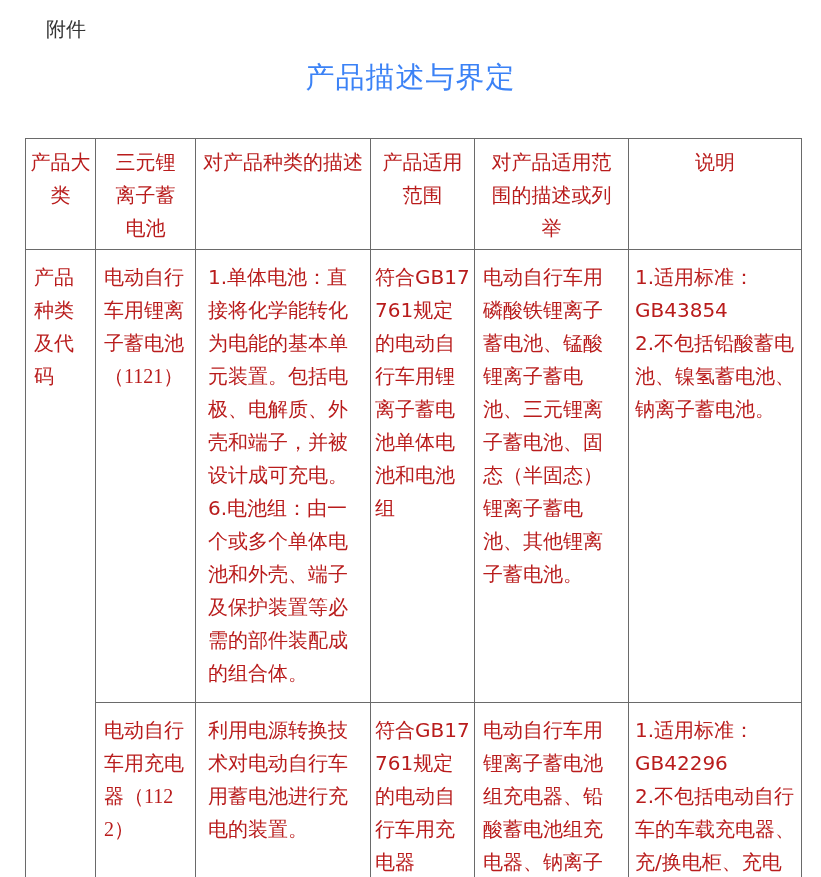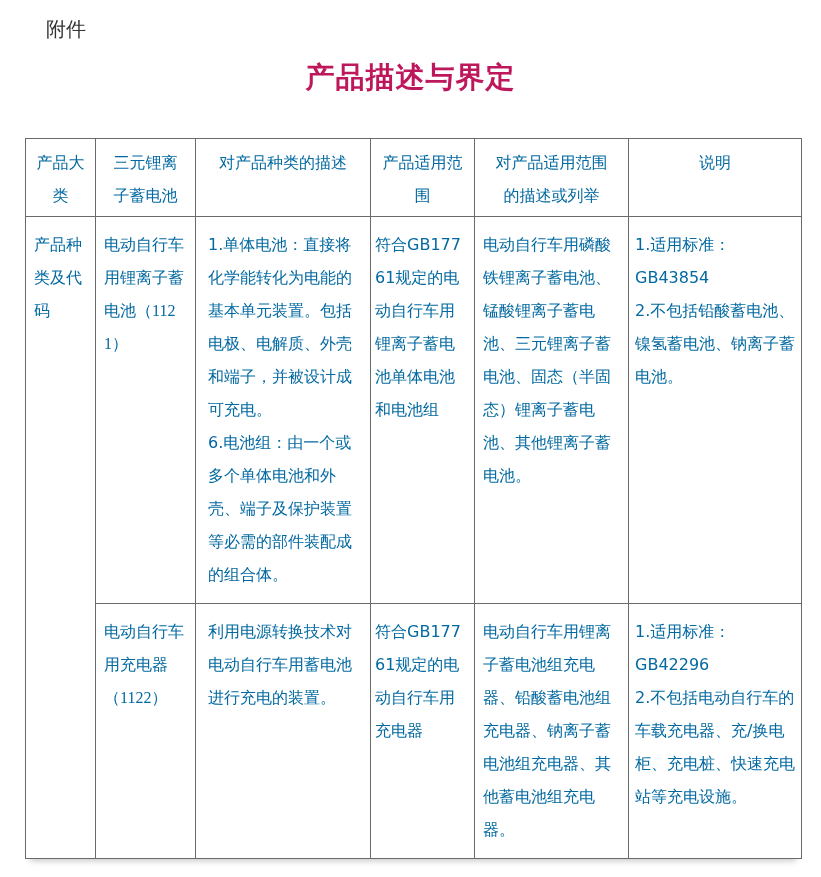--- a/index.html
+++ b/index.html
@@ -23,42 +23,42 @@
     font-size: 20px;
     color: #333333;
   }
   .doc-title {
     position: absolute;
     left: 0;
     top: 58px;
     width: 821px;
     text-align: center;
     font-size: 29px;
-    font-weight: 700;
+    font-weight: 400;
     letter-spacing: 1px;
-    color: #be185d;
+    color: #3b82f6;
     margin: 0;
   }
   .table-wrap {
     position: absolute;
     left: 25px;
     top: 138px;
     width: 776px;
     box-shadow: 0 7px 6px -5px rgba(0,0,0,0.22);
   }
   table.def-table {
     border-collapse: collapse;
     table-layout: fixed;
     width: 776px;
   }
   .def-table th, .def-table td {
     border: 1px solid #6a6a6a;
-    font-size: 16px;
+    font-size: 20px;
     font-weight: 400;
-    color: #0369a1;
+    color: #b91c1c;
     line-height: 33px;
     vertical-align: top;
     white-space: pre-line;
   }
   .def-table th {
     text-align: center;
     padding: 7px 6px 4px;
   }
   th.h1 { padding-left: 4px;  padding-right: 4px; }
   th.h2 { padding-left: 14px; padding-right: 14px; }

